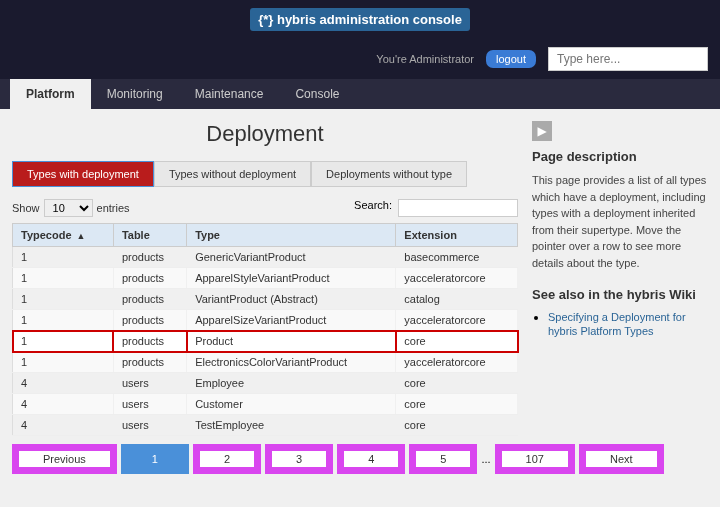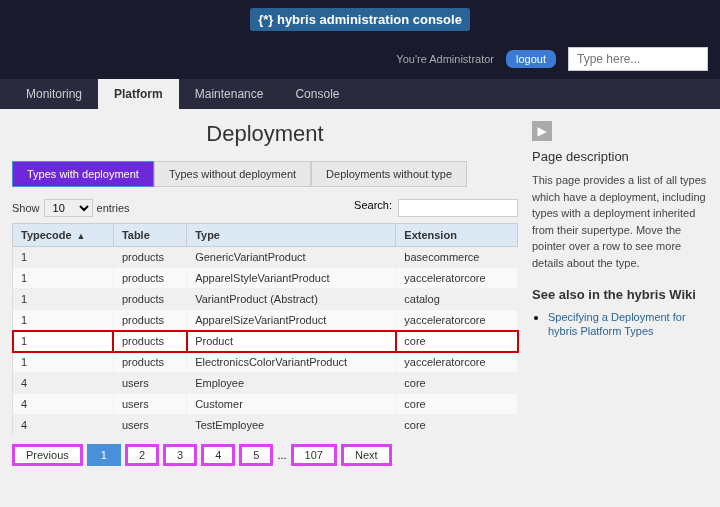--- a/index.html
+++ b/index.html
@@ -44,21 +44,21 @@
       border: none;
       padding: 3px 10px;
       border-radius: 7px;
       cursor: pointer;
       font-size: 11px;
     }
     .search-box {
       background: white;
       border: 1px solid #ccc;
       padding: 4px 8px;
-      width: 140px;
+      width: 160px;
       font-size: 12px;
       color: #999;
     }
 
     
     .nav-tabs {
       background: #2a2a3e;
       display: flex;
       padding: 0 10px;
     }
@@ -104,21 +104,21 @@
     }
     .sub-tab {
       padding: 6px 14px;
       border: 1px solid #ccc;
       background: #e8e8e8;
       cursor: pointer;
       font-size: 11px;
       color: #333;
     }
     .sub-tab.active {
-      background: #6d28d9;
+      background: #b91c1c;
       color: white;
       border-color: #4a90d9;
     }
 
     
     .table-controls {
       display: flex;
       align-items: center;
       justify-content: space-between;
       margin-bottom: 6px;
@@ -210,22 +210,22 @@
       margin-top: 8px;
       font-size: 11px;
     }
     .showing-text { color: #333; }
     .page-numbers {
       display: flex;
       align-items: center;
       gap: 4px;
     }
     .page-btn {
-      padding: 2px 11px;
-      border: 3px solid #d946ef;
+      padding: 2px 24px;
+      border: 7px solid #d946ef;
       background: white;
       cursor: pointer;
       font-size: 11px;
       color: #333;
     }
     .page-btn.active {
       background: #4a90d9;
       color: white;
       border-color: #4a90d9;
     }
@@ -244,21 +244,21 @@
       height: 20px;
       cursor: pointer;
       font-size: 12px;
       display: flex;
       align-items: center;
       justify-content: center;
       margin-bottom: 8px;
     }
     .right-section-title {
       font-size: 13px;
-      font-weight: normal;
+      font-weight: bold;
       color: #333;
       margin-bottom: 8px;
     }
     .right-description {
       font-size: 11px;
       color: #444;
       line-height: 1.5;
       margin-bottom: 16px;
     }
     .see-also-title {
@@ -294,22 +294,22 @@
     </div>
   </div>
   <div class="header-right">
     <span class="admin-text">You're Administrator</span>
     <button class="logout-btn">logout</button>
     <input class="search-box" type="text" placeholder="Type here..." style="">
   </div>
 </div>
 
 <div class="nav-tabs">
+  <button class="nav-tab active">Platform</button>
   <button class="nav-tab">Monitoring</button>
-  <button class="nav-tab active">Platform</button>
   <button class="nav-tab">Maintenance</button>
   <button class="nav-tab">Console</button>
 </div>
 
 <div class="main-content">
   <div class="left-panel">
     <h1 class="page-title">Deployment</h1>
 
     <div class="sub-tabs">
       <button class="sub-tab active">Types with deployment</button>

